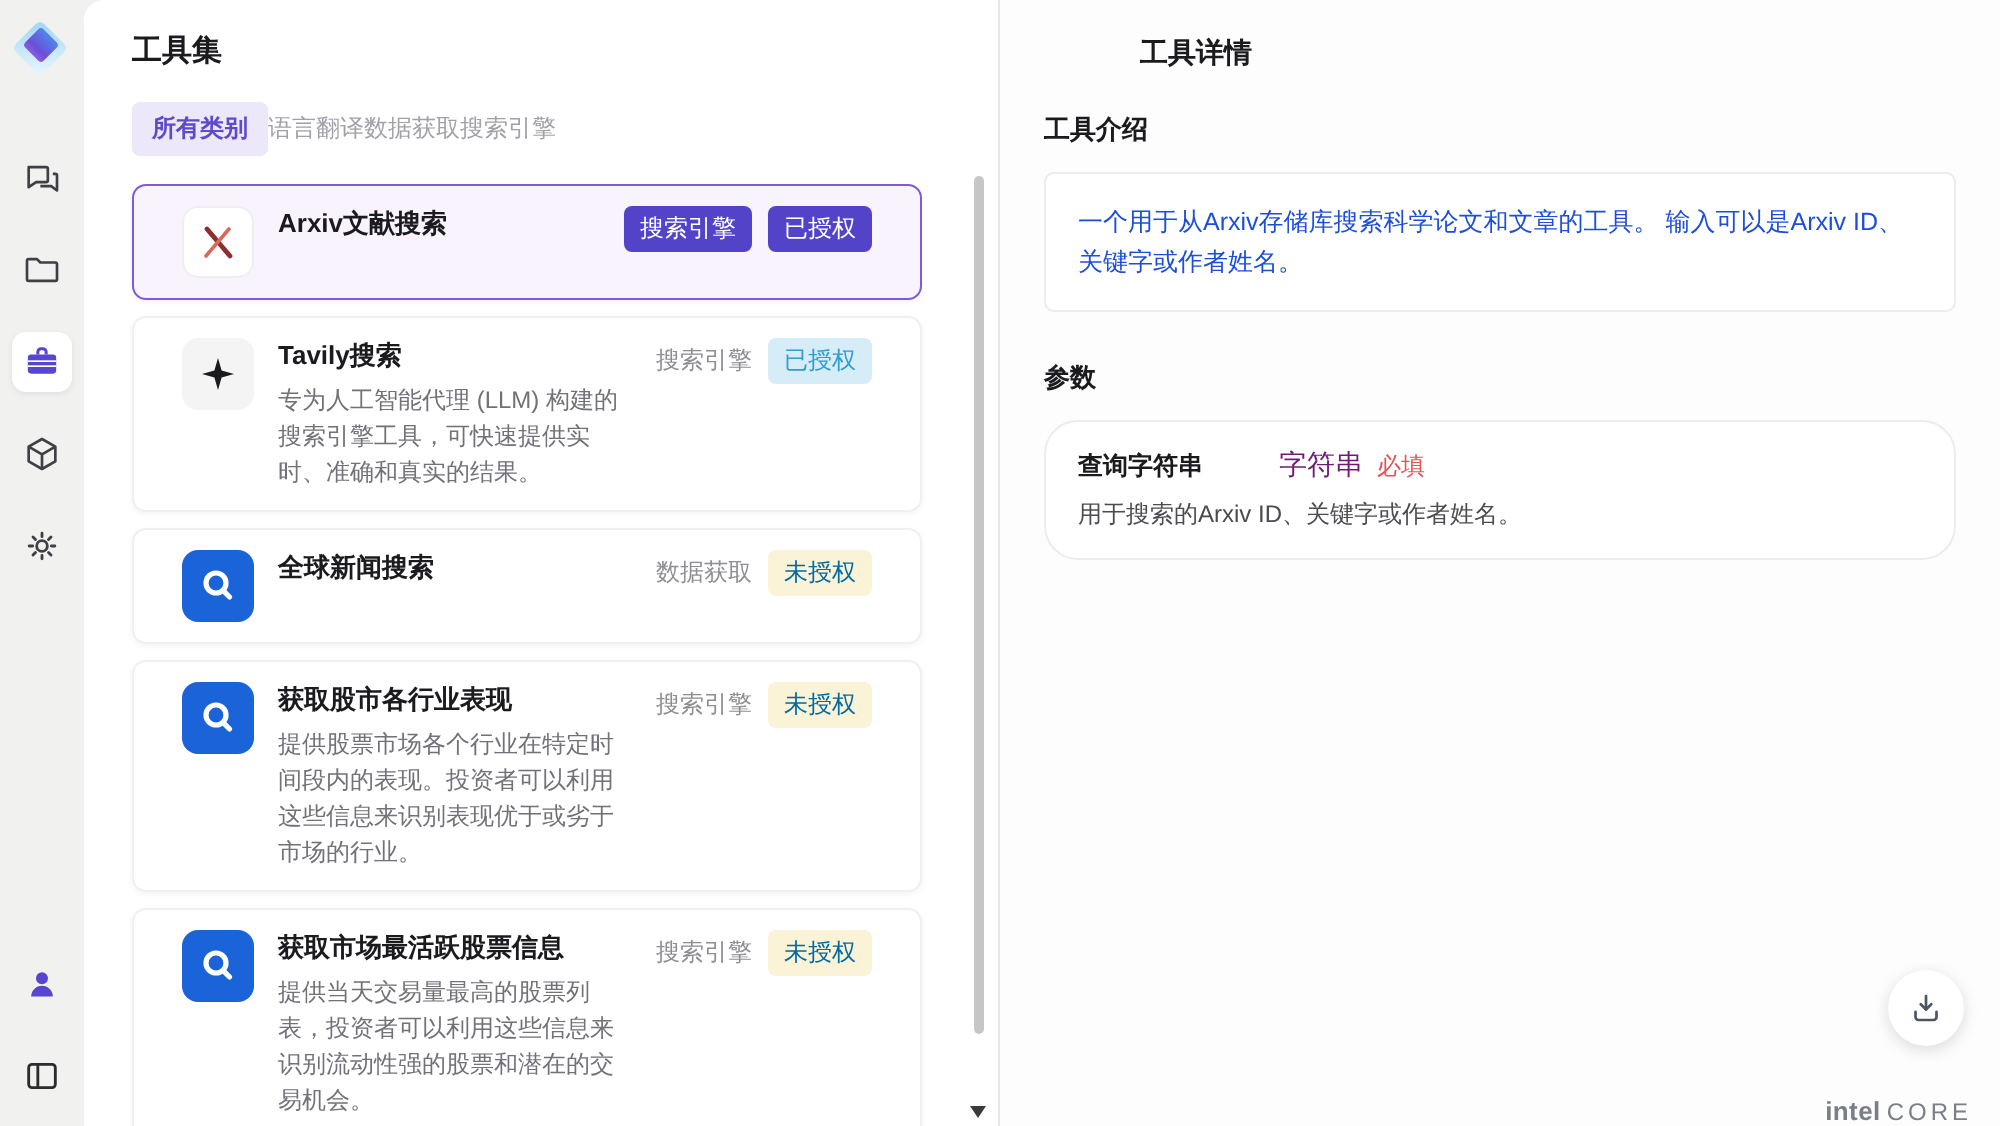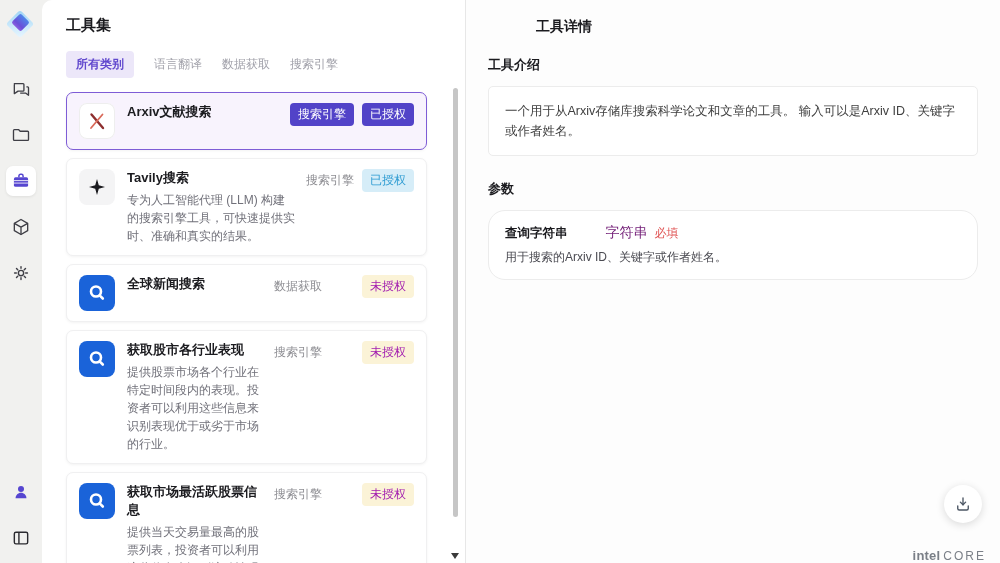--- a/index.html
+++ b/index.html
@@ -17,60 +17,60 @@
   .logo .d2 { position:absolute; left:8px; top:6px; width:13px; height:13px;
     transform:rotate(45deg); background:linear-gradient(180deg,#4f86ea,#6a4fd8 70%,#8a5fe0);
     border-radius:2px; }
   .rail-btn { width:30px; height:30px; display:flex; align-items:center; justify-content:center;
     margin-bottom:16px; border-radius:7px; cursor:pointer; }
   .rail-btn svg { width:20px; height:20px; }
   .rail-btn.active { background:#ffffff; box-shadow:0 1px 3px rgba(0,0,0,.08); }
   .rail-spacer { flex:1; }
 
   
-  .left-pane { width:424px; background:#ffffff; border-right:1px solid #e7e7e7;
+  .left-pane { width:458px; background:#ffffff; border-right:1px solid #e7e7e7;
     padding:16px 24px 0 24px; position:relative; border-radius:10px 0 0 0; flex-shrink:0; }
   .page-title { font-size:15px; font-weight:bold; color:#1b1b1f; margin-bottom:16px; }
-  .tabs { display:flex; align-items:flex-start; gap:20px; margin-bottom:14px; }
+  .tabs { display:flex; align-items:flex-start; margin-bottom:14px; }
   .tab { font-size:12px; color:#a1a1aa; padding:5px 0; cursor:pointer; white-space:nowrap; }
   .tab.active { background:#ece7f9; color:#6149ce; padding:5px 10px; border-radius:4px; font-weight:bold; }
 
   .tool-list { display:flex; flex-direction:column; gap:8px; padding-right:14px; }
   .tool-card { display:flex; align-items:flex-start; background:#fff; border:1px solid #f0f0f1;
-    border-radius:7px; padding:10px 12px; box-shadow:0 1px 3px rgba(0,0,0,.05); cursor:pointer; }
+    border-radius:7px; padding:10px 24px; box-shadow:0 1px 3px rgba(0,0,0,.05); cursor:pointer; }
   .tool-card.selected { background:#f8f3fd; border:1px solid #7e5cd6; }
   .tool-icon { width:36px; height:36px; border-radius:8px; flex-shrink:0; display:flex;
     align-items:center; justify-content:center; margin-right:12px; background:#f4f4f5; overflow:hidden; }
   .tool-icon svg { display:none; width:24px; height:24px; }
   .tool-icon[data-icon="arxiv"] { background:#ffffff; box-shadow:0 0 0 1px #eee inset; }
   .tool-icon[data-icon="arxiv"] .ic-arxiv { display:block; }
   .tool-icon[data-icon="star"] .ic-star { display:block; }
   .tool-icon[data-icon="search"] { background:#1a63d9; }
   .tool-icon[data-icon="search"] .ic-search { display:block; }
   .tool-body { flex:1; min-width:0; }
   .tool-title { font-size:13px; font-weight:bold; color:#1b1b1f; margin-bottom:4px; }
   .tool-desc { font-size:12px; color:#71717a; line-height:1.5; }
   .tool-badges { display:flex; gap:8px; margin-left:10px; flex-shrink:0; align-items:flex-start; }
   .badge { font-size:12px; border-radius:4px; padding:3px 8px; white-space:nowrap; }
   .badge[data-state="solid"] { background:#5243c8; color:#ffffff; }
   .badge[data-state="plain"] { background:transparent; color:#8e8e93; padding:3px 0; }
   .badge[data-state="blue"]  { background:#d6edf8; color:#2f9cd2; }
-  .badge[data-state="yellow"]{ background:#fbf3d7; color:#a21caf;margin-left:32px; }
+  .badge[data-state="yellow"]{ background:#fbf3d7; color:#0369a1; }
 
   .scrollbar { position:absolute; top:88px; bottom:14px; right:7px; width:5px; }
   .scroll-thumb { position:absolute; top:0; width:5px; height:93%; background:#c6c6c6; border-radius:3px; }
   .scroll-arrow { position:absolute; bottom:-10px; left:-2px; width:0; height:0;
     border-left:4px solid transparent; border-right:4px solid transparent; border-top:6px solid #3a3a3a; }
 
   
   .right-pane { flex:1; background:#fdfdfd; padding:18px 22px; }
   .detail-title { font-size:14px; font-weight:bold; color:#1b1b1f; margin-bottom:20px;margin-left:48px; }
   .section-heading { font-size:13px; font-weight:bold; color:#1b1b1f; margin-bottom:12px; }
   .intro-box { background:#fff; border:1px solid #ececec; border-radius:5px;
-    padding:14px 16px; font-size:12.5px; color:#404040; line-height:1.6; margin-bottom:24px; }
+    padding:14px 16px; font-size:12.5px; color:#1d4ed8; line-height:1.6; margin-bottom:24px; }
   .param-box { background:#fff; border:1px solid #ececec; border-radius:17px; padding:13px 16px; }
   .param-head { display:flex; align-items:baseline; gap:7px; margin-bottom:7px; }
   .param-name { font-size:12.5px; font-weight:bold; color:#1b1b1f; }
   .param-type { font-size:14px; color:#701a75;margin-left:31px; }
   .param-required { font-size:12px; color:#e05555; }
   .param-desc { font-size:12px; color:#4b4b52; }
 
   
   .fab { position:absolute; right:18px; bottom:40px; width:38px; height:38px; border-radius:50%;
     background:#fff; box-shadow:0 2px 8px rgba(0,0,0,.14); display:flex; align-items:center;

